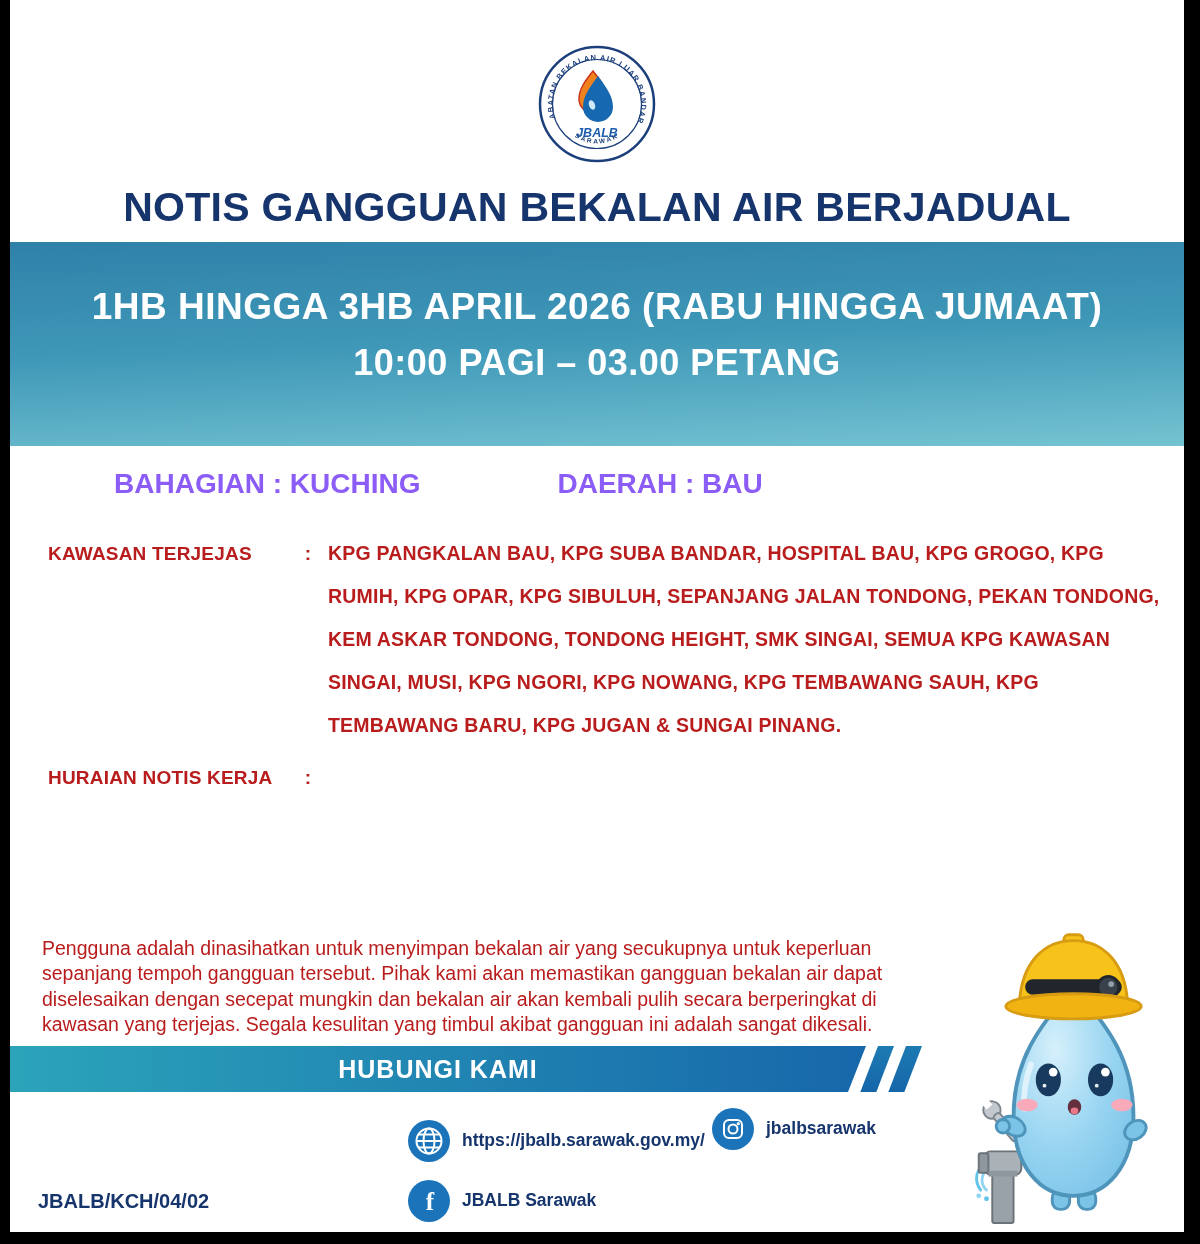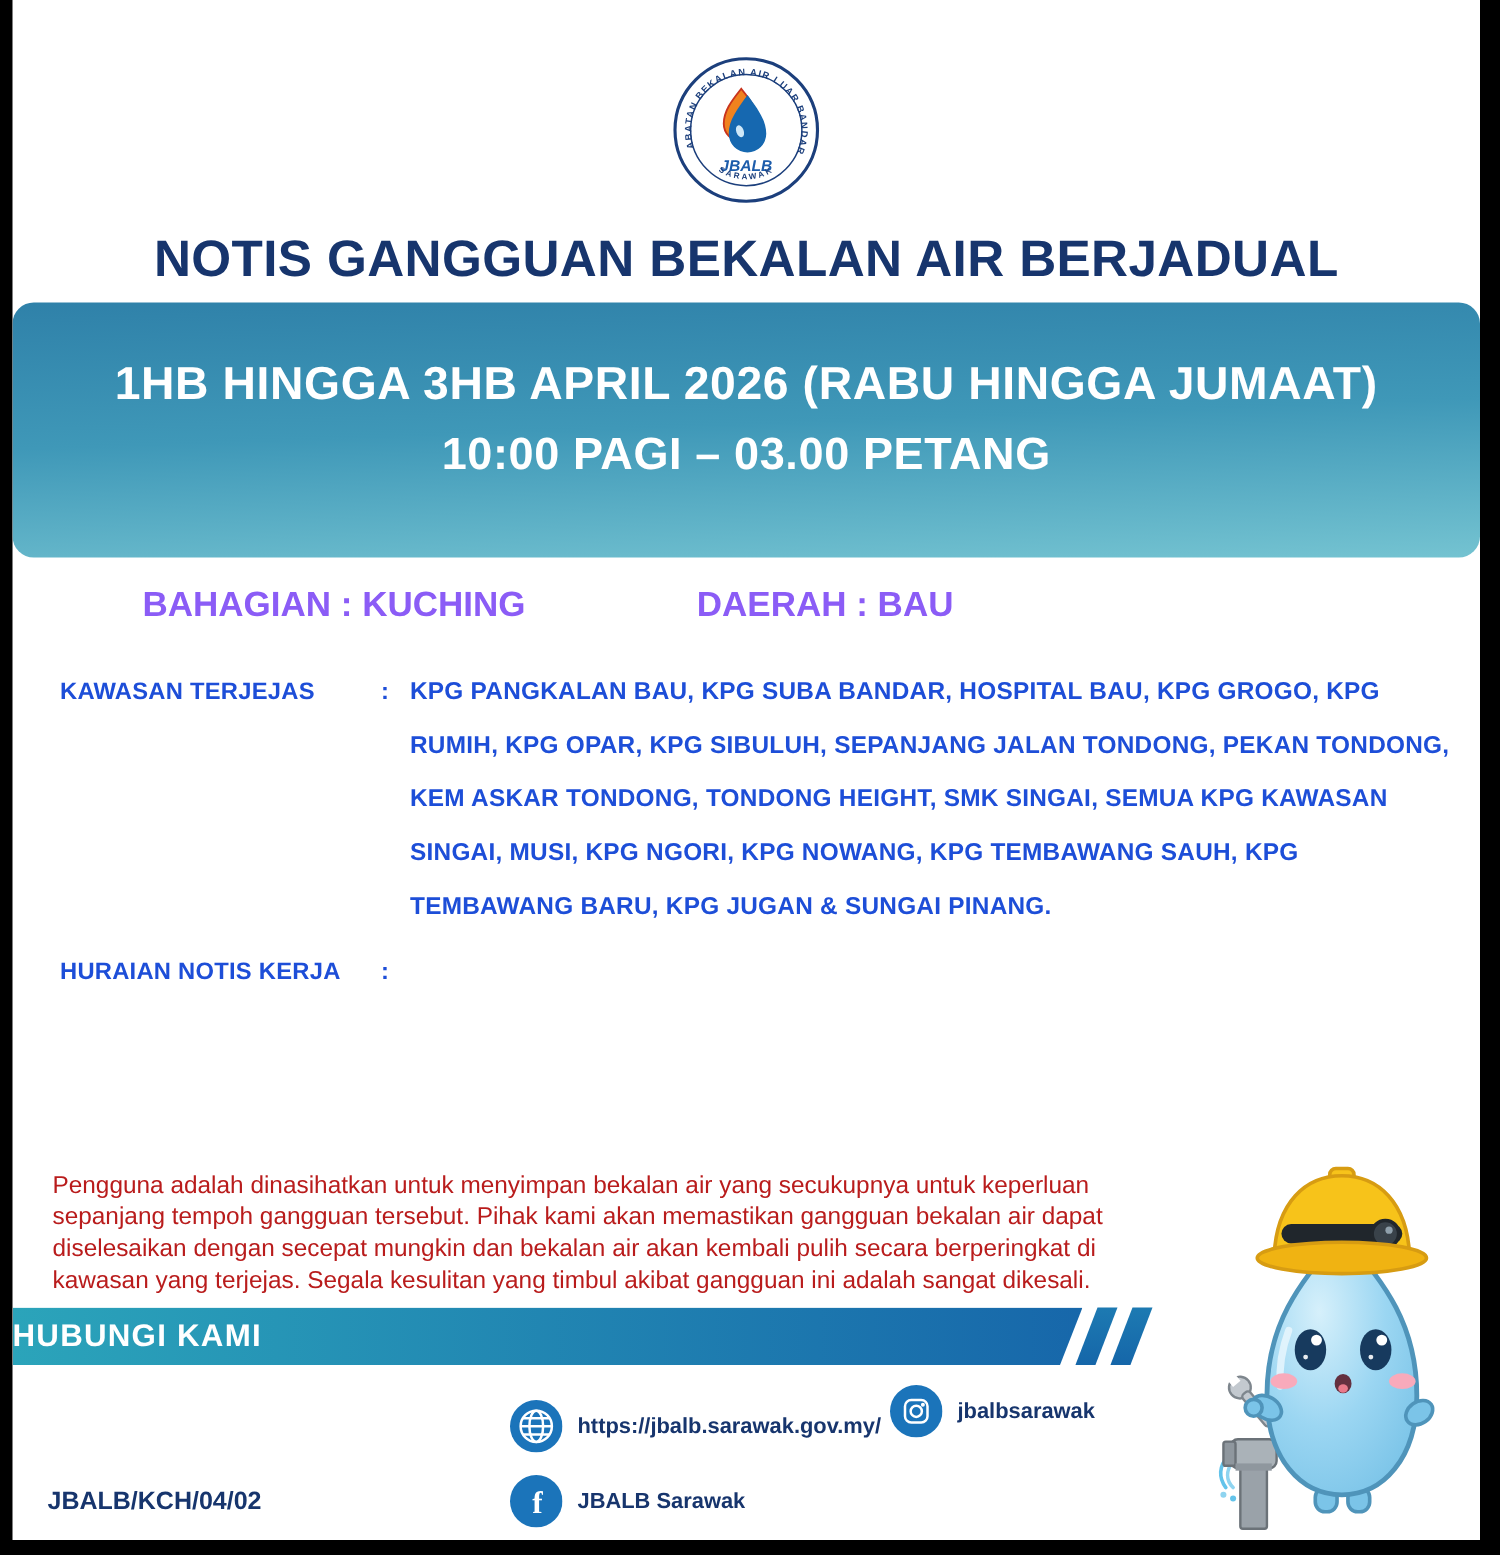--- a/index.html
+++ b/index.html
@@ -10,47 +10,47 @@
     background:#ffffff; overflow:hidden;
   }
   .logo-wrap { position:absolute; top:44px; left:0; right:0; text-align:center; }
   .page-title {
     position:absolute; top:184px; left:0; right:0; text-align:center;
     color:#17356d; font-size:41px; font-weight:700; letter-spacing:.3px;
   }
   .banner {
     position:absolute; top:242px; left:0; right:0; height:204px;
     background:linear-gradient(178deg,#2f81a9 0%,#3f98b8 48%,#74c3d1 100%);
-    color:#fff; text-align:center; padding-top:44px;border-radius:17px;
+    color:#fff; text-align:center; padding-top:44px;
   }
   .banner-line1 { font-size:37px; font-weight:700; letter-spacing:.5px; }
   .banner-line2 { font-size:36px; font-weight:700; margin-top:14px; letter-spacing:.5px; }
   .region-row {
     position:absolute; top:468px; left:0; right:0; display:flex;
     padding-left:104px; gap:137px; color:#8b5cf6; font-size:28px; font-weight:700;
   }
   .detail {
     position:absolute; left:38px; right:20px;
-    display:grid; grid-template-columns:240px 40px 1fr; color:#1d4ed8;
+    display:grid; grid-template-columns:240px 40px 1fr; color:#b91c1c;
   }
   .detail-1 { top:532px; }
   .detail-2 { top:756px; }
   .detail-label { font-size:19px; font-weight:700; line-height:43px; letter-spacing:.2px; }
   .detail-colon { font-size:19px; font-weight:700; line-height:43px; text-align:center; }
   .detail-value { font-size:19.5px; font-weight:700; line-height:43px; letter-spacing:.2px; }
   .advisory {
     position:absolute; top:936px; left:32px; width:848px;
     font-size:19.5px; line-height:1.3; color:#b91c1c;
   }
   .contact-banner-wrap { position:absolute; top:1046px; left:0; height:46px; width:940px; }
   .contact-banner {
     position:absolute; left:0; top:0; width:856px; height:46px;
     background:linear-gradient(90deg,#2ba4ba 0%,#1767aa 100%);
     clip-path:polygon(0 0,856px 0,838px 100%,0 100%);
-    display:flex; align-items:center; 
+    display:flex; align-items:center; justify-content:center;
   }
   .contact-heading { color:#fff; font-size:25px; font-weight:700; letter-spacing:1px; }
   .stripe {
     position:absolute; top:0; height:46px; width:16px;
     background:linear-gradient(180deg,#1d7ab2,#1566a9);
     transform:skewX(-21deg); transform-origin:top left;
   }
   .stripe-1 { left:868px; }
   .stripe-2 { left:896px; }
   .footer { position:absolute; top:1106px; left:0; right:0; height:126px; }

